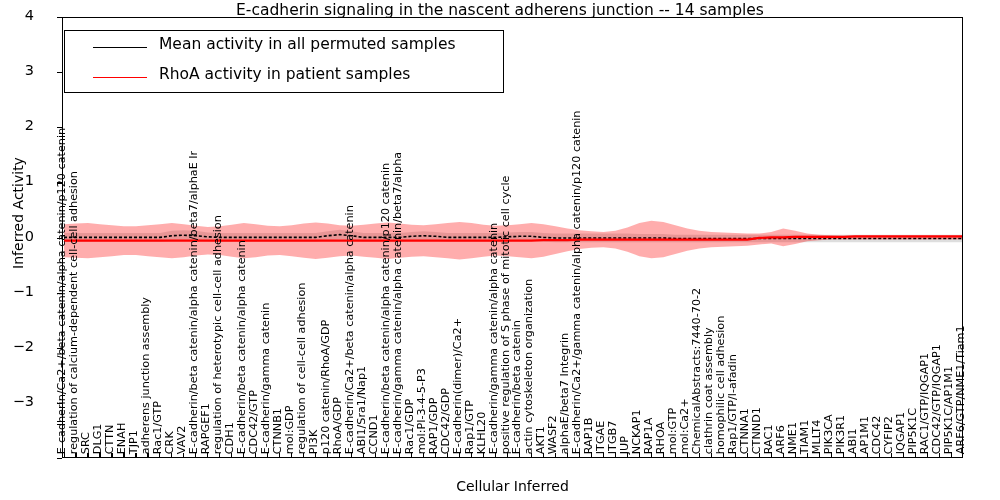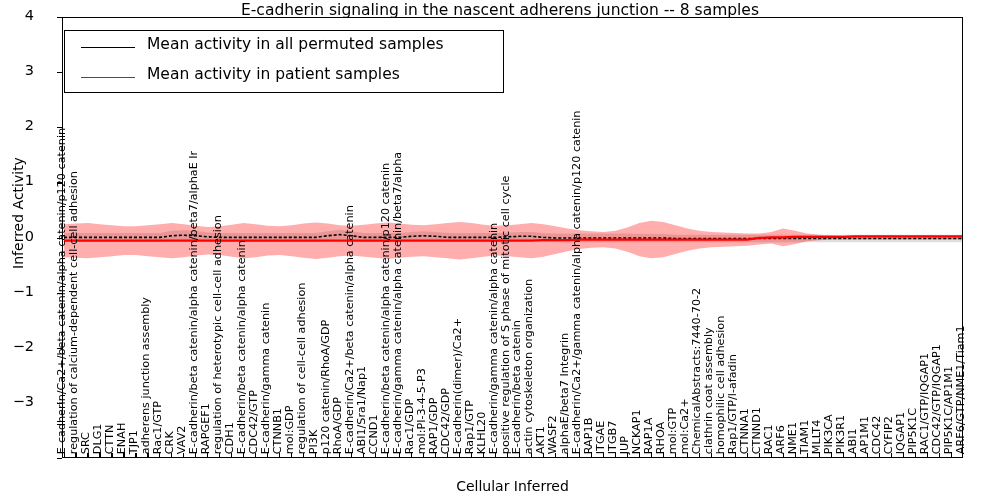--- a/index.html
+++ b/index.html
@@ -26,35 +26,35 @@
           font-size:14px;color:#000;}
   .xtickmark{position:absolute;bottom:0;width:1.1px;height:4px;background:#000;}
 
   .xlab{position:absolute;bottom:0;transform-origin:left bottom;
         transform:rotate(-90deg) translate(4px,4.5px);
         white-space:nowrap;font-size:11.2px;line-height:11.2px;color:#000;}
 
   
   #legend{position:absolute;left:64px;top:30px;width:440px;height:63px;
           border:1.4px solid #000;background:#fff;box-sizing:border-box;z-index:40;}
-  .legrow{position:absolute;left:4px;width:440px;height:31px;}
+  .legrow{position:absolute;left:16px;width:440px;height:31px;}
   .legline{position:absolute;left:12px;top:15px;width:54px;height:0;border-top:1.6px solid #000;}
   .legline.red{border-top-color:#ff0000;}
   .legtext{position:absolute;left:78px;top:3px;font-size:15.5px;color:#000;white-space:nowrap;}
 
   
   #layers{position:absolute;left:0;top:0;width:100%;height:100%;}
   svg.lyr{position:absolute;left:0;top:0;width:901px;height:441px;display:block;}
 </style>
 </head>
 <body>
 
 <div id="fig">
 
-  <div id="title">E-cadherin signaling in the nascent adherens junction -- 8 samples</div>
+  <div id="title">E-cadherin signaling in the nascent adherens junction -- 14 samples</div>
 
   <div id="ylabel">Inferred Activity</div>
   <div id="xlabel">Cellular Inferred</div>
 
   <div id="yticks-layer">
       <div class="ytickmark" style="top: 458px; left: 57px; position: absolute;"></div>
       <div class="ytick" style="top: 402.875px;">−3</div>
       <div class="ytickmark" style="top: 402.875px; left: 57px; position: absolute;"></div>
       <div class="ytick" style="top: 347.75px;">−2</div>
       <div class="ytickmark" style="top: 347.75px; left: 57px; position: absolute;"></div>
@@ -240,17 +240,17 @@
       <div class="xlab" style="left: 962px; bottom: 42px;">ARF6/GTP/NME1/Tiam1</div>
     </div>
 
   <div id="legend">
     <div class="legrow" style="top:1px">
       <div class="legline"></div>
       <div class="legtext">Mean activity in all permuted samples</div>
     </div>
     <div class="legrow" style="top:31px">
       <div class="legline red"></div>
-      <div class="legtext">Mean activity in patient samples</div>
+      <div class="legtext">RhoA activity in patient samples</div>
     </div>
   </div>
 
 </div>
 
 </body></html>

